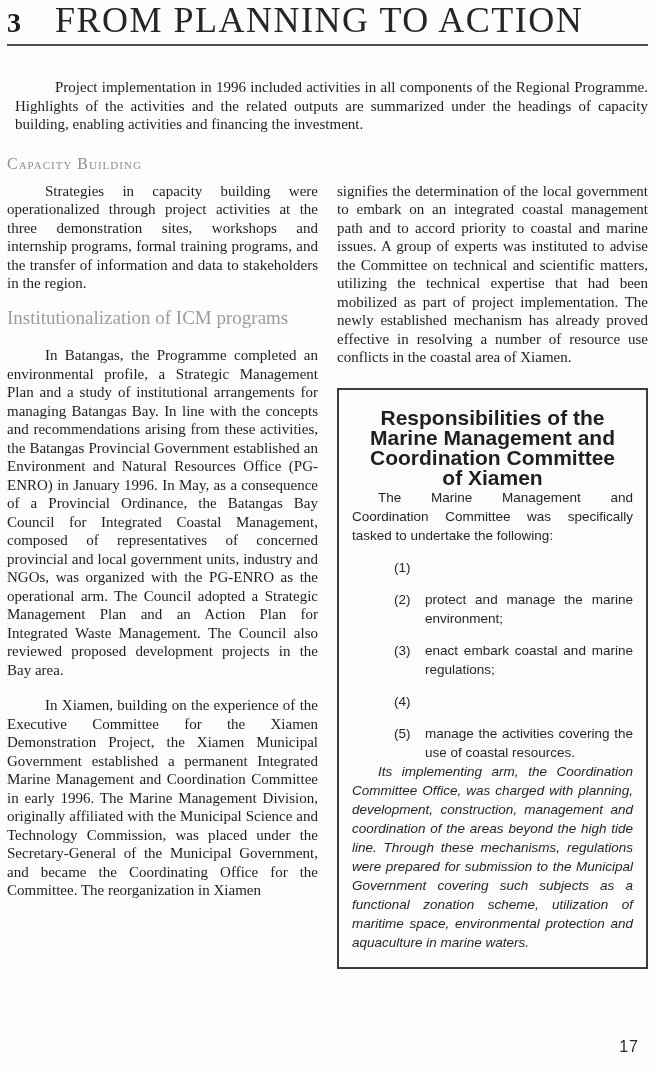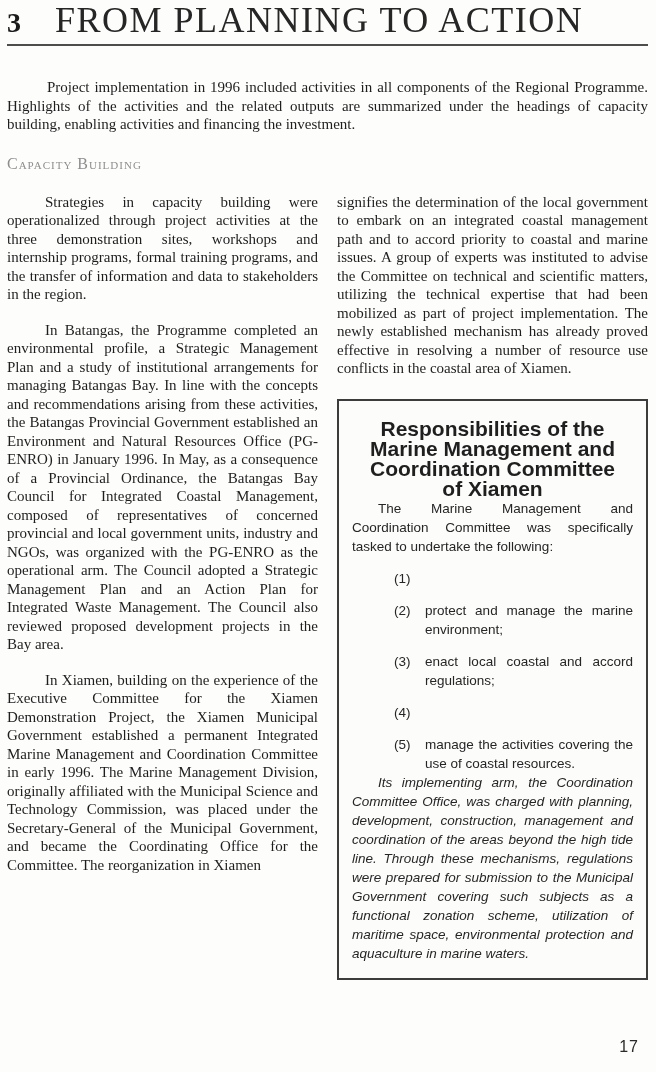--- a/index.html
+++ b/index.html
@@ -36,41 +36,41 @@
   .chapter-title {
     margin: 0;
     font-size: 36px;
     font-weight: 400;
     letter-spacing: 1.5px;
     color: #262626;
     line-height: 1;
   }
   
   .intro-para {
-    margin: 32px 0 0 0;
+    margin: 32px 0 0 8px;
     font-size: 15px;
     line-height: 18.5px;
     text-align: justify;
     text-indent: 40px;
   }
   
   .section-heading {
     margin: 22px 0 4px 0;
     font-size: 16px;
     font-weight: 400;
     font-variant: small-caps;
     letter-spacing: 1px;
     color: #8e8e8e;
     line-height: 1;
   }
   
   .columns {
     display: flex;
     gap: 19px;
-    margin-top: 21px;
+    margin-top: 10px;
   }
   .col {
     width: 311px;
     font-size: 15px;
     line-height: 18.5px;
   }
   .col p {
     margin: 0;
     text-align: justify;
   }
@@ -153,41 +153,42 @@
   </header>
 
   <p class="intro-para">Project implementation in 1996 included activities in all components of the Regional Programme. Highlights of the activities and the related outputs are summarized under the headings of capacity building, enabling activities and financing the investment.</p>
 
   <h2 class="section-heading">Capacity Building</h2>
 
   <div class="columns">
 
     <div class="col">
       <p class="indented">Strategies in capacity building were operationalized through project activities at the three demonstration sites, workshops and internship programs, formal training programs, and the transfer of information and data to stakeholders in the region.</p>
+      <h3 class="subheading">Institutionalization of ICM programs</h3>
       <p class="indented">In Batangas, the Programme completed an environmental profile, a Strategic Management Plan and a study of institutional arrangements for managing Batangas Bay.  In line with the concepts and recommendations arising from these activities, the Batangas Provincial Government established an Environment and Natural Resources Office (PG-ENRO) in January 1996.  In May, as a consequence of a Provincial Ordinance, the Batangas Bay Council for Integrated Coastal Management, composed of representatives of concerned provincial and local government units, industry and NGOs, was organized with the PG-ENRO as the operational arm.  The Council adopted a Strategic Management Plan and an Action Plan for Integrated Waste Management. The Council also reviewed proposed development projects in the Bay area.</p>
       <p class="indented">In Xiamen, building on the experience of the Executive Committee for the Xiamen Demonstration Project, the Xiamen Municipal Government established a permanent Integrated Marine Management and Coordination Committee in early 1996. The Marine Management Division, originally affiliated with the Municipal Science and Technology Commission, was placed under the Secretary-General of the Municipal Government, and became the Coordinating Office for the Committee.  The reorganization in Xiamen</p>
     </div>
 
     <div class="col">
       <p>signifies the determination of the local government to embark on an integrated coastal management path and to accord priority to coastal and marine issues.  A group of experts was instituted to advise the Committee on technical and scientific matters, utilizing the technical expertise that had been mobilized as part of project implementation.  The newly established mechanism has already proved effective in resolving a number of resource use conflicts in the coastal area of Xiamen.</p>
 
       <div class="resp-box">
         <div class="resp-box-title">Responsibilities of the Marine Management and Coordination Committee of Xiamen</div>
         <p class="resp-box-intro">The Marine Management and Coordination Committee was specifically tasked to undertake the following:</p>
         <ul class="resp-list">
           <li class="resp-item">
             <span class="num">(1)</span>
           </li>
           <li class="resp-item">
             <span class="num">(2)</span>
             <span class="txt">protect and manage the marine environment;</span>
           </li>
           <li class="resp-item">
             <span class="num">(3)</span>
-            <span class="txt">enact local coastal and accord regulations;</span>
+            <span class="txt">enact embark coastal and marine regulations;</span>
           </li>
           <li class="resp-item">
             <span class="num">(4)</span>
           </li>
           <li class="resp-item">
             <span class="num">(5)</span>
             <span class="txt">manage the activities covering the use of coastal resources.</span>
           </li>
         </ul>
         <p class="resp-box-closing">Its implementing arm, the Coordination Committee Office, was charged with planning, development, construction, management and coordination of the areas beyond the high tide line. Through these mechanisms, regulations were prepared for submission to the Municipal Government covering such subjects as a functional zonation scheme, utilization of maritime space, environmental protection and aquaculture in marine waters.</p>

